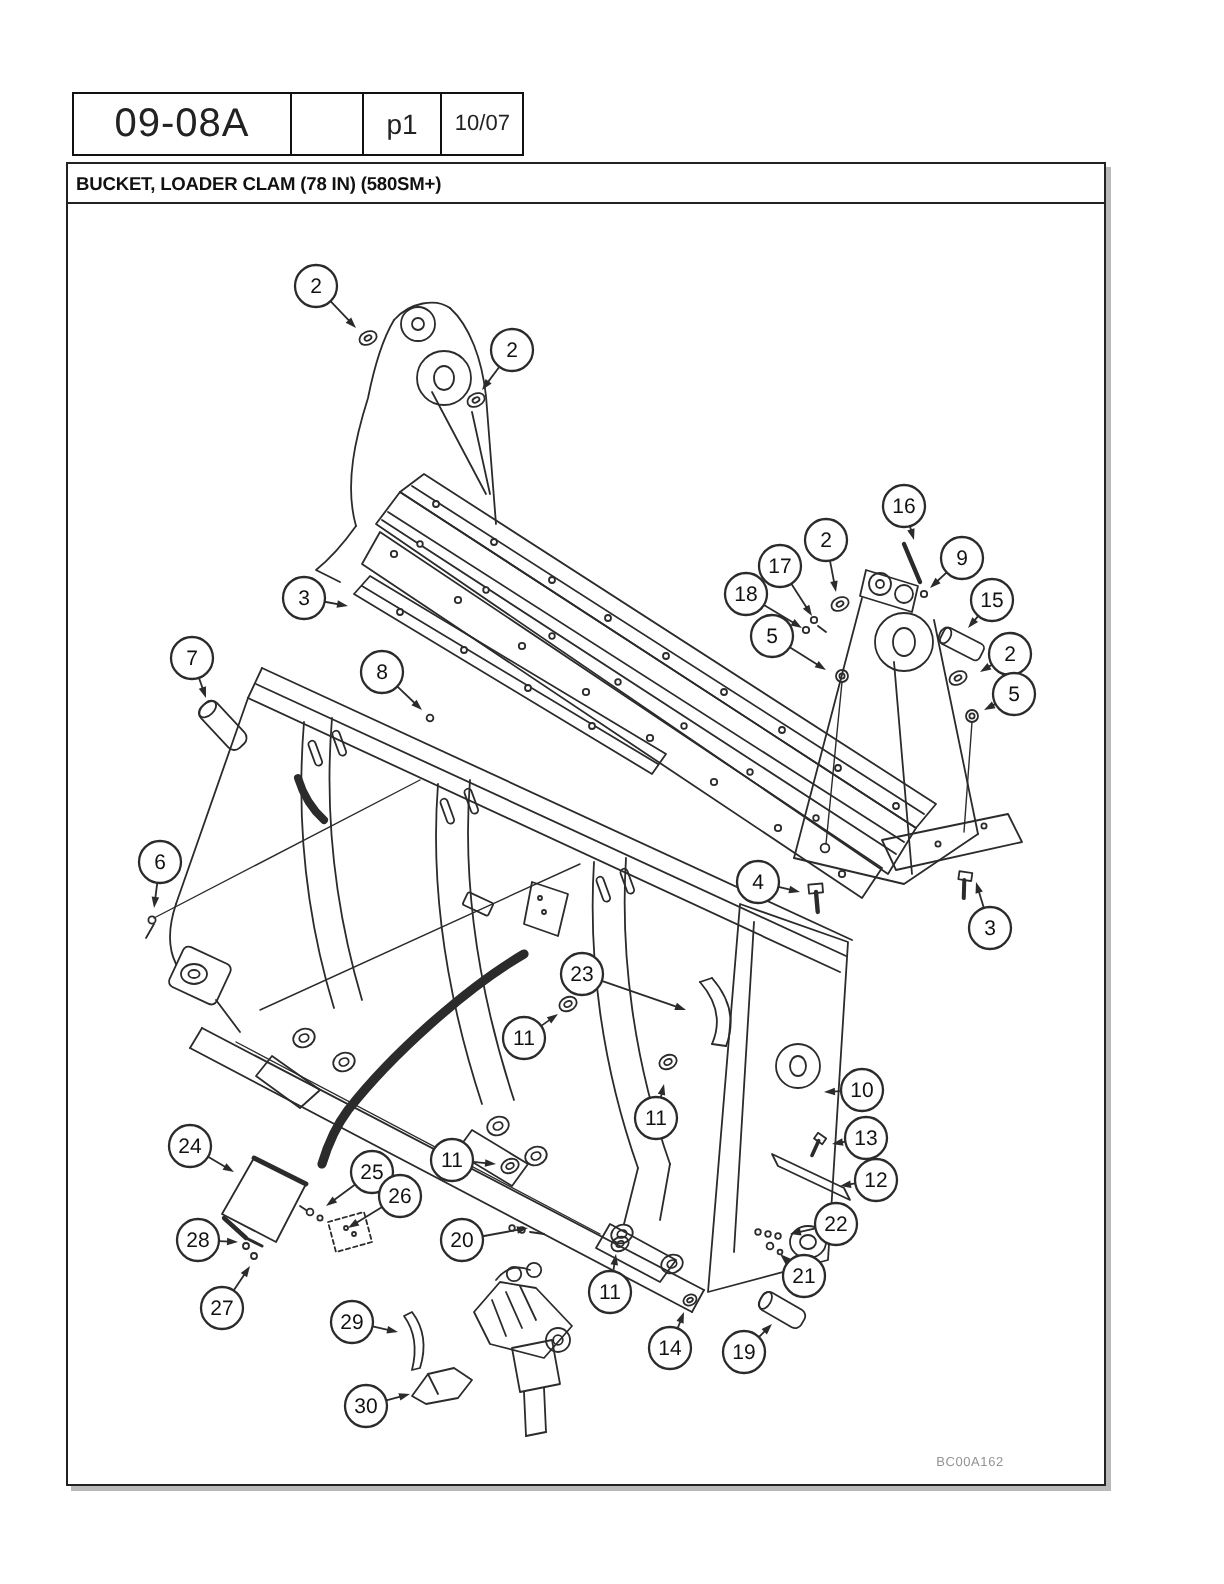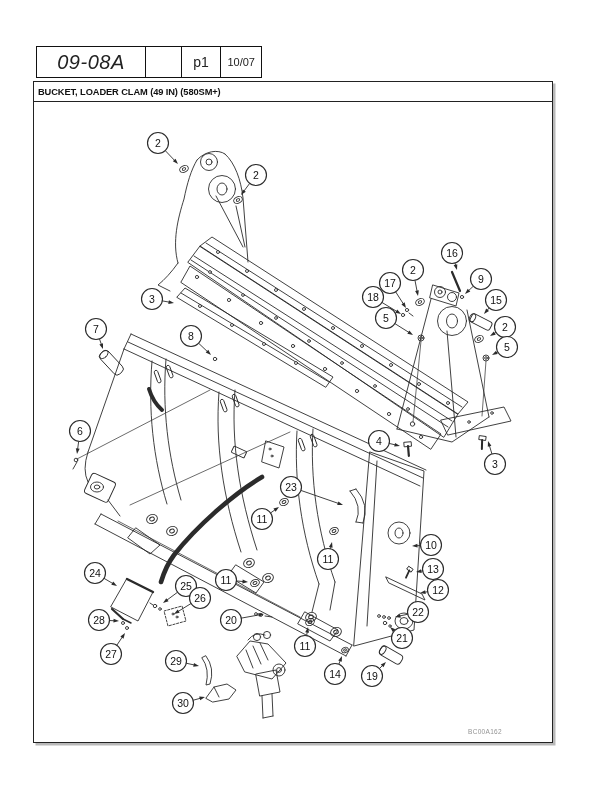--- a/index.html
+++ b/index.html
@@ -3,21 +3,21 @@
 <meta charset="utf-8">
 <style>
   html,body{margin:0;padding:0;background:#fff;}
   .page{position:relative;width:612px;height:792px;background:#fff;
         font-family:"Liberation Sans", sans-serif;overflow:hidden;}
   .header-table{position:absolute;left:36px;top:46px;width:226px;height:32px;
         display:flex;border:1.6px solid #111;box-sizing:border-box;background:#fff;}
   .header-table .cell{display:flex;align-items:center;justify-content:center;
         box-sizing:border-box;border-right:1.4px solid #111;color:#222;}
   .header-table .cell:last-child{border-right:none;text-align:center;}
-  .cell.code{width:110px;font-size:20px;letter-spacing:.5px;font-style:italic;}
+  .cell.code{width:110px;font-size:20px;letter-spacing:.5px;}
   .cell.rev{width:36px;}
   .cell.pg{width:40px;font-size:14px;}
   .cell.date{width:40px;font-size:11px;}
   .doc-frame{position:absolute;left:33px;top:81px;width:520px;height:662px;
         box-shadow:2.5px 2.5px 0 #b9b9b9;background:#fff;}
   .title-bar{position:absolute;left:0;top:0;width:520px;height:21px;
         border:1.5px solid #222;box-sizing:border-box;display:flex;align-items:center;
         padding-left:4px;font-weight:bold;font-size:9.3px;color:#111;letter-spacing:-0.1px;}
   .figure-box{position:absolute;left:0;top:21px;width:520px;height:641px;
         border:1.5px solid #222;border-top:none;box-sizing:border-box;background:#fff;}
@@ -32,21 +32,21 @@
 
   <div class="header-table">
     <div class="cell code">09-08A</div>
     <div class="cell rev"></div>
     <div class="cell pg">p1</div>
     <div class="cell date">10/07</div>
   </div>
 
   <div class="doc-frame">
     <div class="title-bar">
-      <span>BUCKET, LOADER CLAM (49 IN) (580SM+)</span>
+      <span>BUCKET, LOADER CLAM (78 IN) (580SM+)</span>
     </div>
     <div class="figure-box"></div>
   </div>
 
   <svg class="art" viewBox="0 0 612 792" xmlns="http://www.w3.org/2000/svg">
     <g stroke="#2b2b2b" stroke-width="0.9" fill="none" stroke-linejoin="round" stroke-linecap="round">
 
       <g>
         <polygon points="200,246 212,237 468,402 458,414"></polygon>
         <line x1="206" y1="243" x2="462" y2="407"></line>

